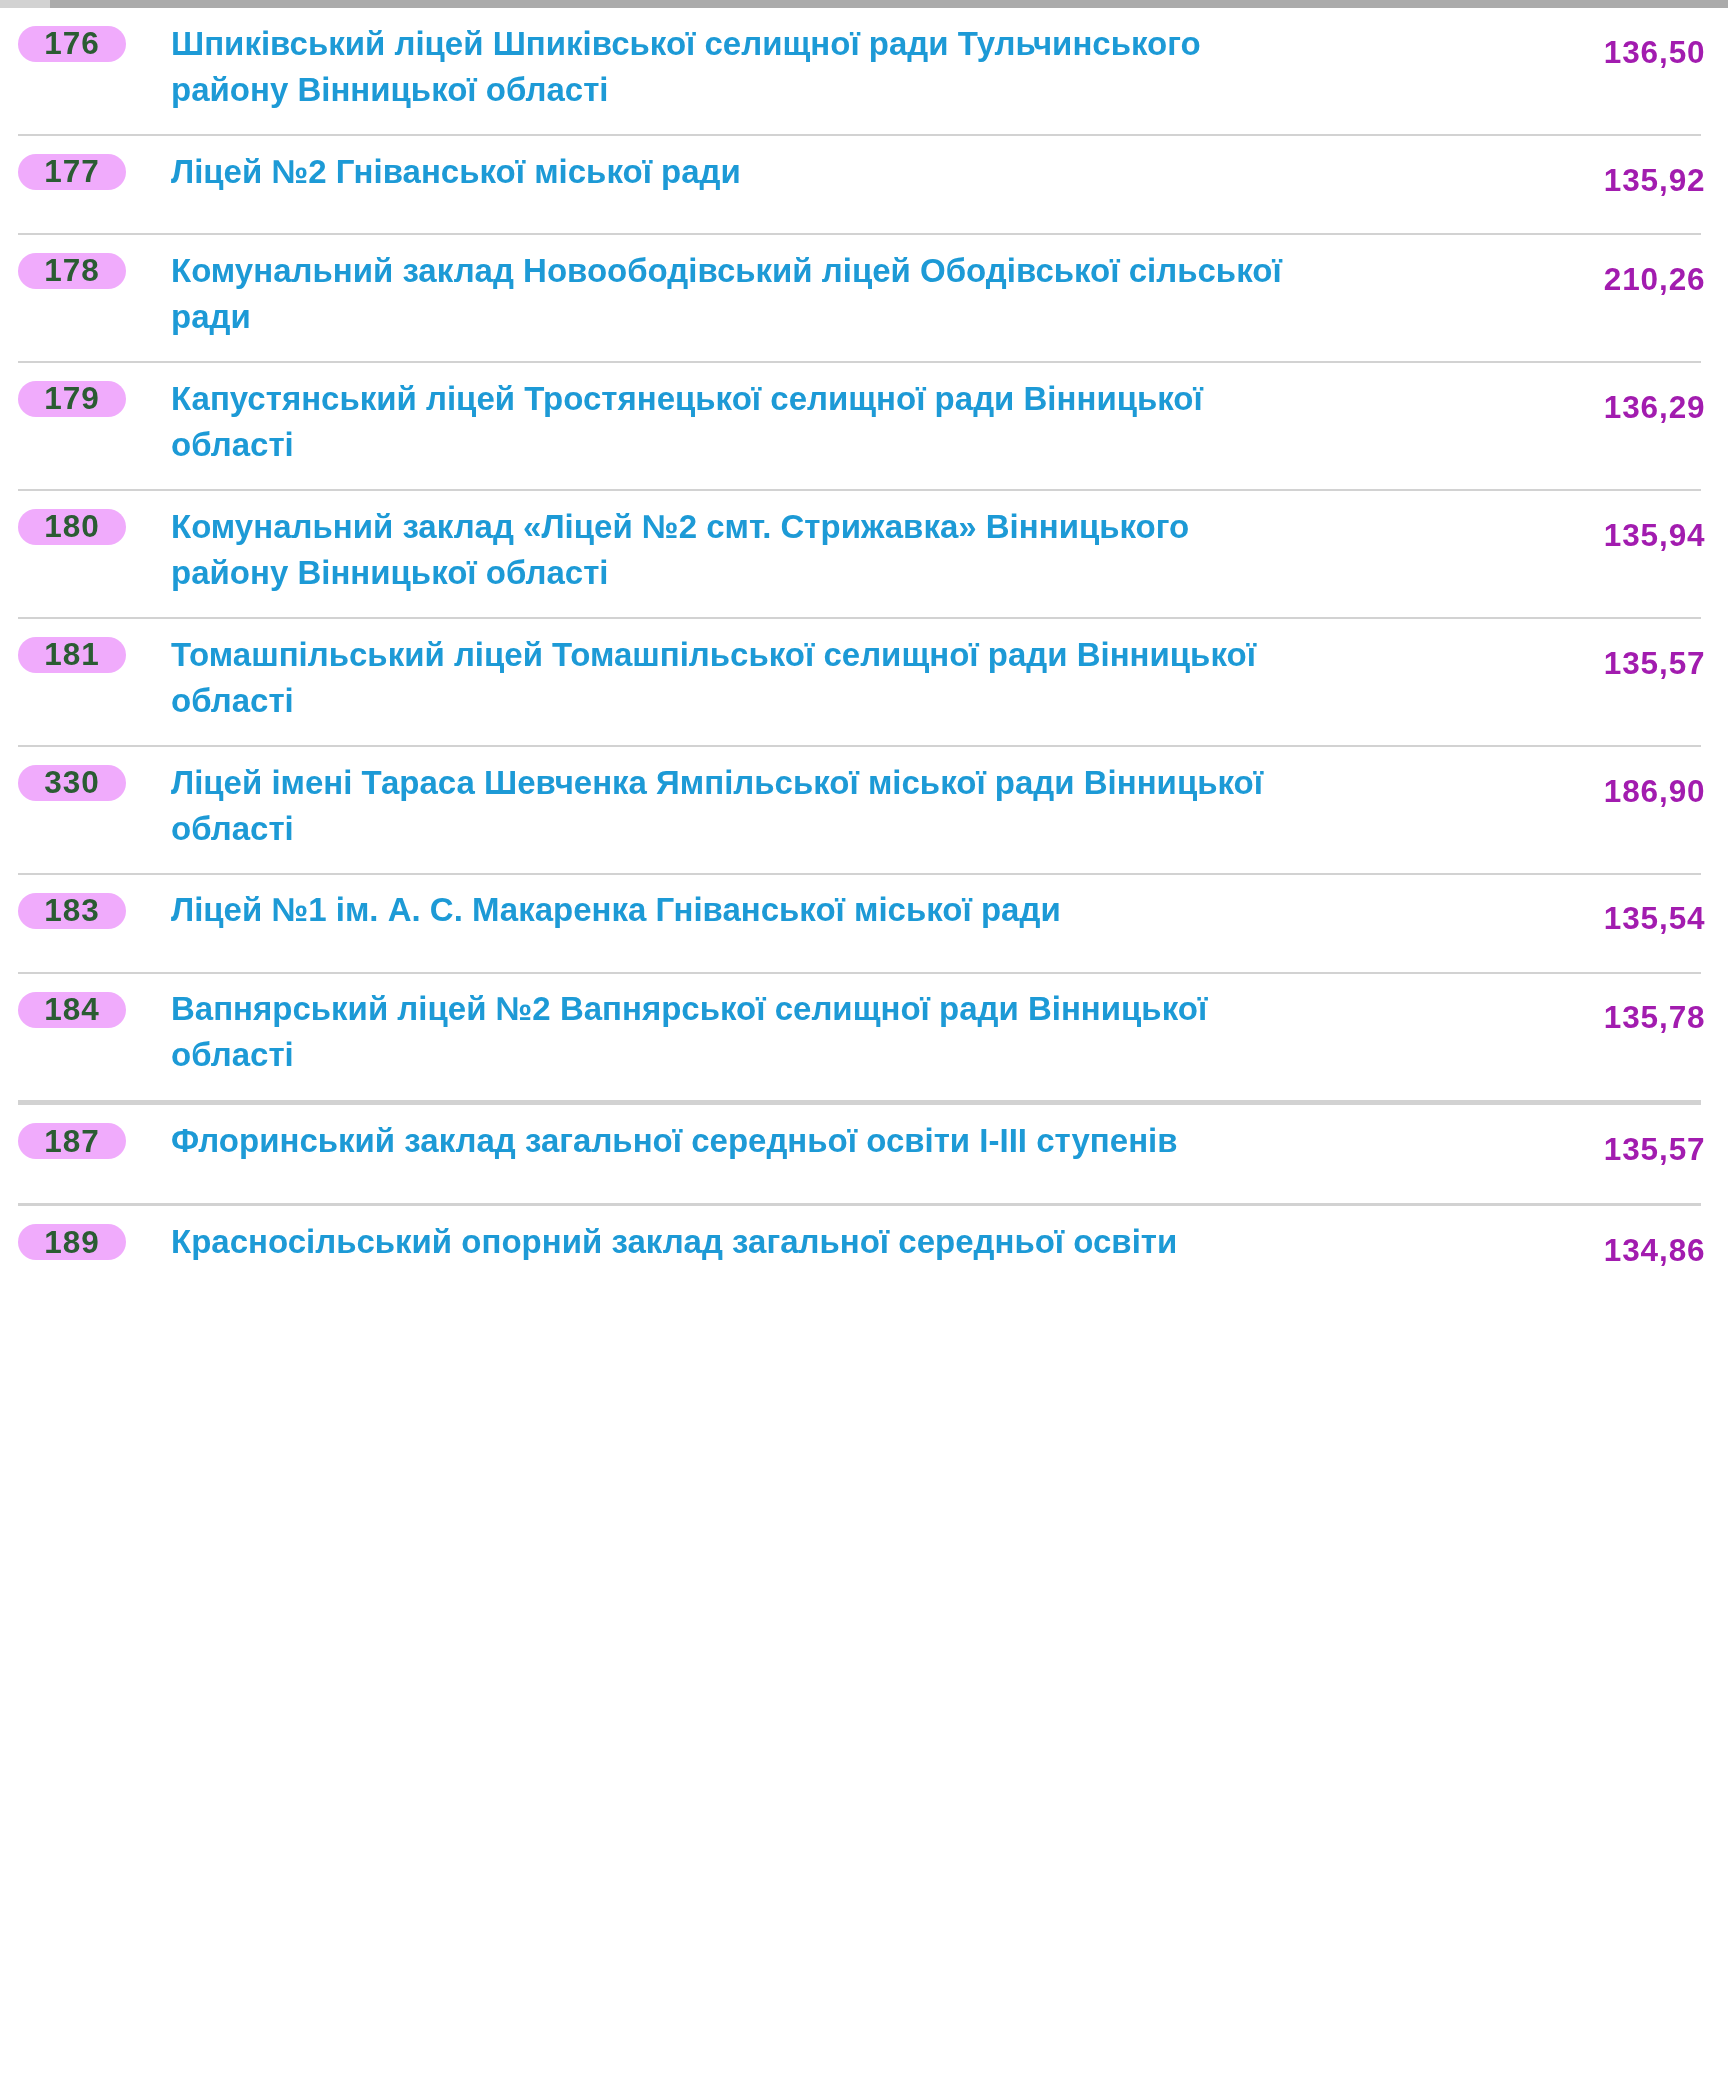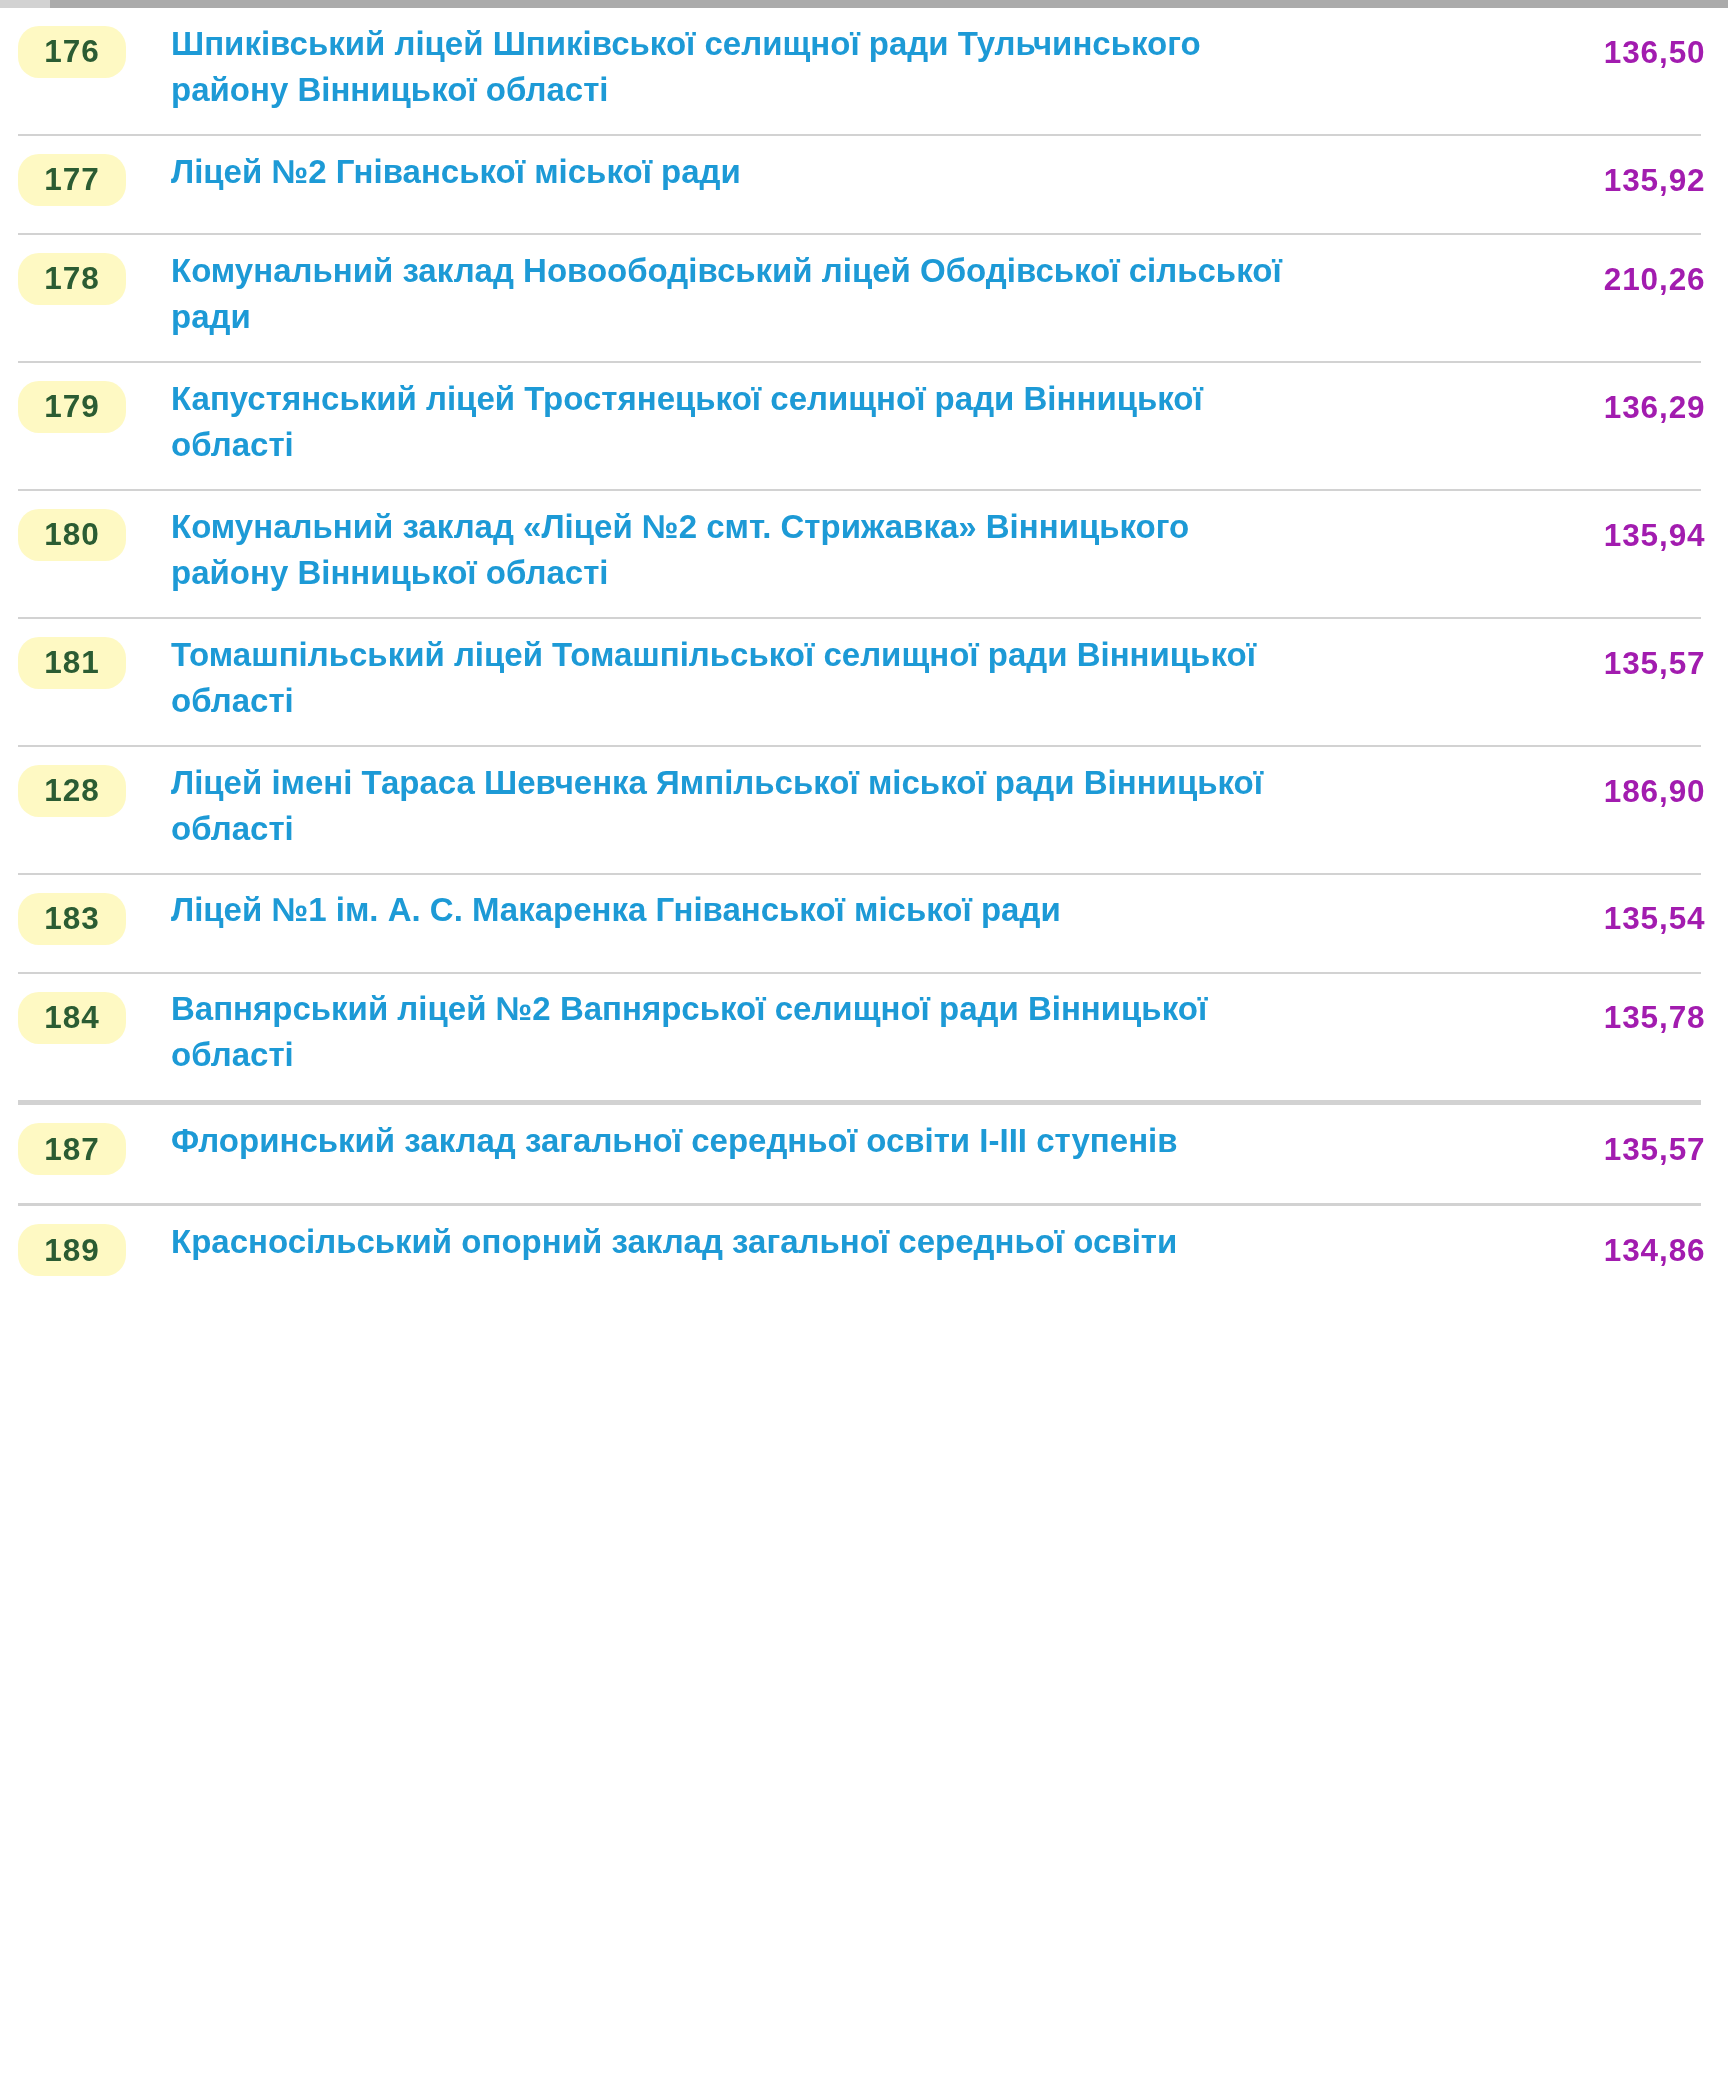--- a/index.html
+++ b/index.html
@@ -17,23 +17,23 @@
   }
   .ranking-list { width: 100%; }
   .row {
     display: flex;
     align-items: flex-start;
     padding: 12.6px 22.5px 21.6px 18px;
   }
   .rank-badge {
     flex: none;
     width: 108px;
-    height: 52px;
+    height: 36px;
     margin-top: 5.4px;
-    background: #fef9c3;
+    background: #f0abfc;
     color: #2b5c33;
     border-radius: 21px;
     display: flex;
     align-items: center;
     justify-content: center;
     font-size: 31.5px;
     font-weight: bold;
     letter-spacing: 0.9px;
   }
   .name-cell {
@@ -122,21 +122,21 @@
   <div class="row">
     <div class="rank-badge">181</div>
     <div class="name-cell">
       <a class="school-link">Томашпільський ліцей Томашпільської селищної ради Вінницької
 області</a>
     </div>
     <div class="score">135,57</div>
   </div>
 <div class="divider"></div>
   <div class="row">
-    <div class="rank-badge">128</div>
+    <div class="rank-badge">330</div>
     <div class="name-cell">
       <a class="school-link">Ліцей імені Тараса Шевченка Ямпільської міської ради Вінницької
 області</a>
     </div>
     <div class="score">186,90</div>
   </div>
 <div class="divider"></div>
   <div class="row">
     <div class="rank-badge">183</div>
     <div class="name-cell">

